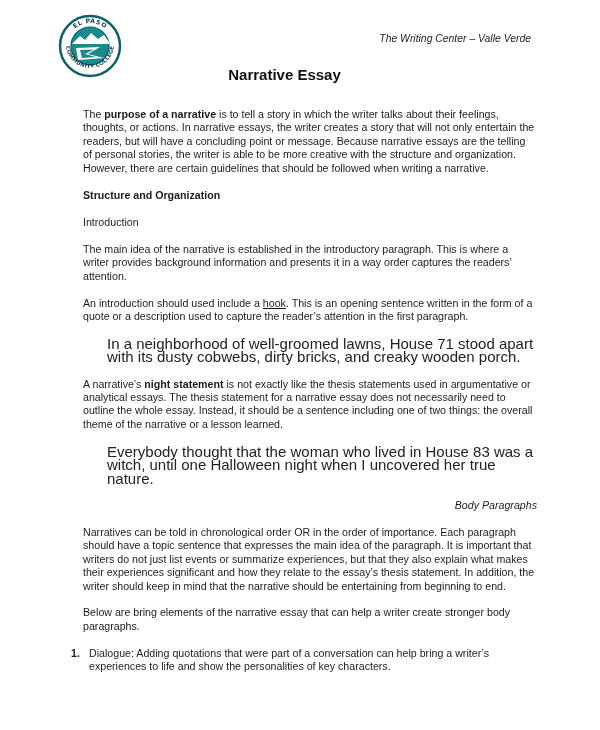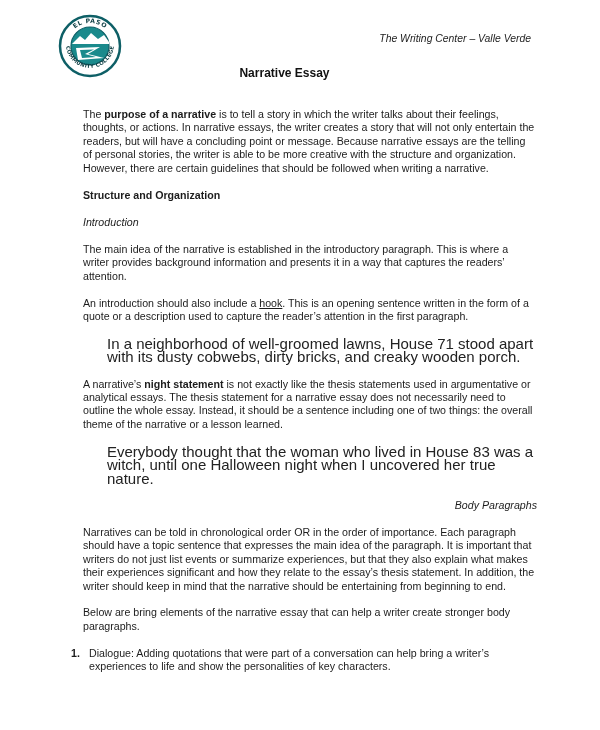--- a/index.html
+++ b/index.html
@@ -33,37 +33,37 @@
       top: 33px;
       font-size: 10.4px;
       font-style: italic;
       color: #222;
     }
     .title {
       position: absolute;
       left: 0; width: 569px;
       top: 66px;
       text-align: center;
-      font-size: 12px;
+      font-size: 15px;
       font-weight: bold;
       color: #111;
     }
     .content {
       position: absolute;
       left: 71px;
       top: 96px;
       width: 478px;
       font-size: 10.65px;
       line-height: 13.4px;
       color: #1c1c1c;
     }
     .content p { margin: 12px; }
     .p1 { }
     .h-struct { margin-top: 14px !important; font-weight: bold; }
-    .h-intro { margin-top: 13.5px !important; font-style: italic; }
+    .h-intro { margin-top: 13.5px !important; }
     .p2 { margin-top: 13.5px !important; }
     .p3 { margin-top: 13.5px !important; }
     .quote {
       margin-top: 13.5px !important;
       margin-left: 36px !important;
       font-family: Liberation Sans, sans-serif;
       font-size: 15px;
       line-height: 13.6px;
       color: #222;
     }
@@ -112,23 +112,23 @@
   <div class="title">Narrative Essay</div>
 
   <div class="content">
 
     <p class="p1"><span>The </span><b>purpose of a narrative</b><span> is to tell a story in which the writer talks about their feelings, thoughts, or actions. In narrative essays, the writer creates a story that will not only entertain the readers, but will have a concluding point or message. Because narrative essays are the telling of personal stories, the writer is able to be more creative with the structure and organization. However, there are certain guidelines that should be followed when writing a narrative.</span></p>
 
     <p class="h-struct">Structure and Organization</p>
 
     <p class="h-intro">Introduction</p>
 
-    <p class="p2">The main idea of the narrative is established in the introductory paragraph. This is where a writer provides background information and presents it in a way that captures the readers’ attention.</p>
+    <p class="p2">The main idea of the narrative is established in the introductory paragraph. This is where a writer provides background information and presents it in a way order captures the readers’ attention.</p>
 
-    <p class="p3"><span>An introduction should also include a </span><span class="underline">hook</span><span>. This is an opening sentence written in the form of a quote or a description used to capture the reader’s attention in the first paragraph.</span></p>
+    <p class="p3"><span>An introduction should used include a </span><span class="underline">hook</span><span>. This is an opening sentence written in the form of a quote or a description used to capture the reader’s attention in the first paragraph.</span></p>
 
     <p class="quote">In a neighborhood of well-groomed lawns, House 71 stood apart with its dusty cobwebs, dirty bricks, and creaky wooden porch.</p>
 
     <p class="p4"><span>A narrative’s </span><b>night statement</b><span> is not exactly like the thesis statements used in argumentative or analytical essays. The thesis statement for a narrative essay does not necessarily need to outline the whole essay. Instead, it should be a sentence including one of two things: the overall theme of the narrative or a lesson learned.</span></p>
 
     <p class="quote">Everybody thought that the woman who lived in House 83 was a witch, until one Halloween night when I uncovered her true nature.</p>
 
     <p class="h-body">Body Paragraphs</p>
 
     <p class="p5">Narratives can be told in chronological order OR in the order of importance. Each paragraph should have a topic sentence that expresses the main idea of the paragraph. It is important that writers do not just list events or summarize experiences, but that they also explain what makes their experiences significant and how they relate to the essay’s thesis statement. In addition, the writer should keep in mind that the narrative should be entertaining from beginning to end.</p>

